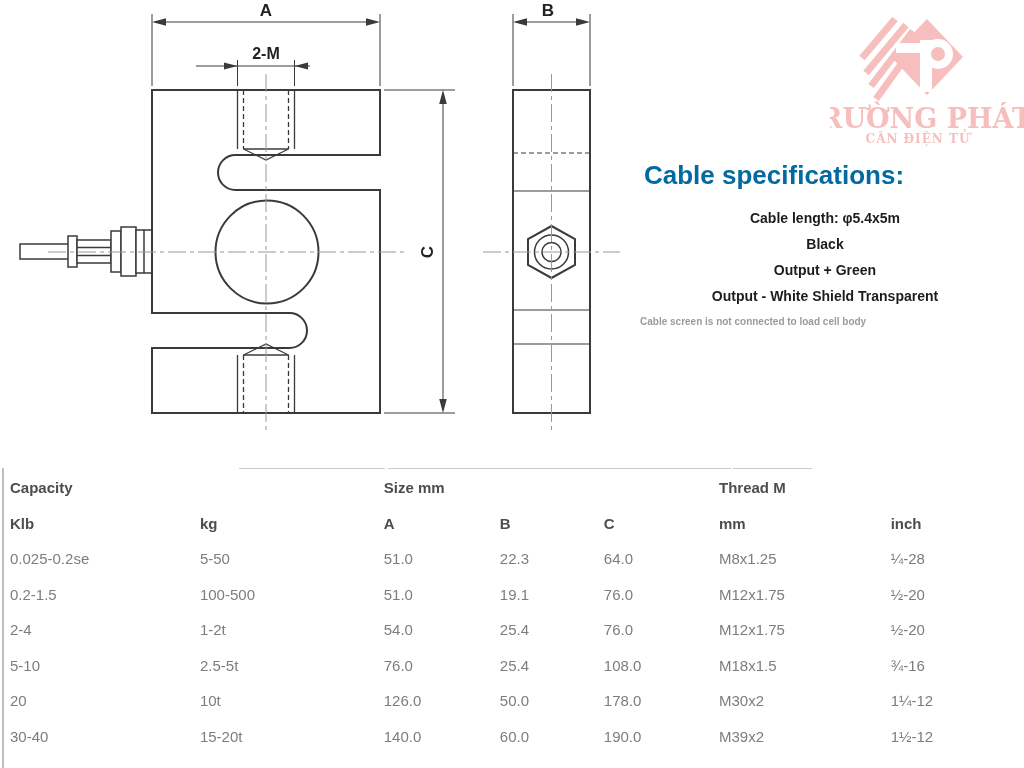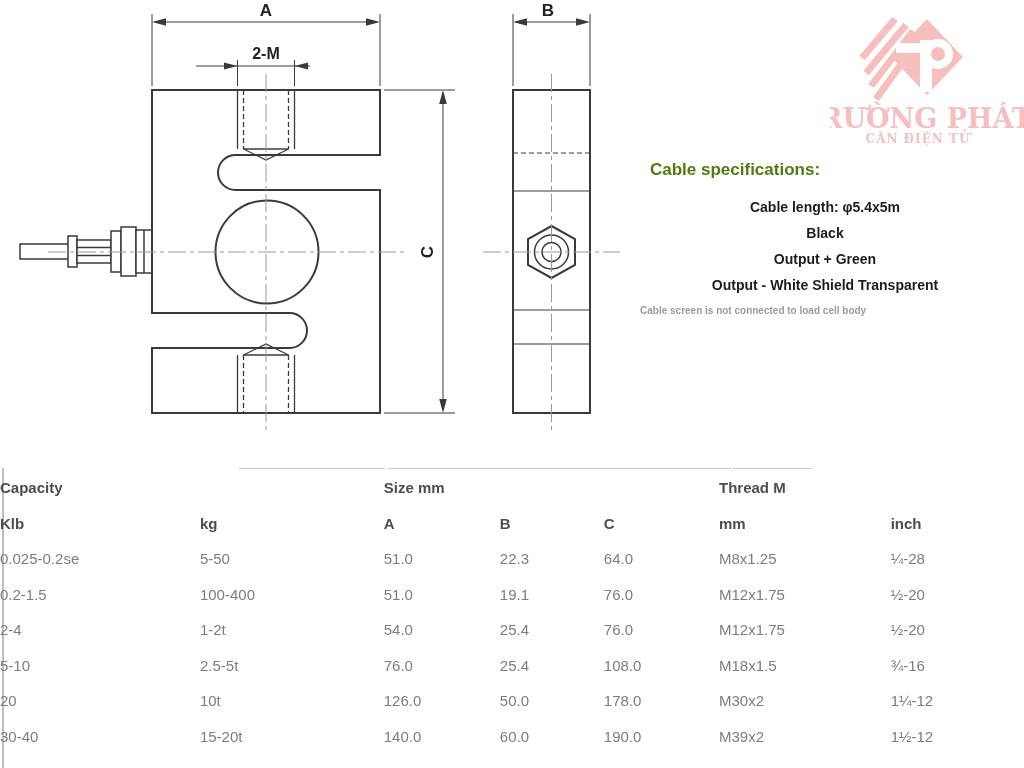--- a/index.html
+++ b/index.html
@@ -7,38 +7,38 @@
           font-family:"Liberation Sans",sans-serif;}
 
   
   .drawing{position:absolute;left:0;top:0;}
 
   
   .logo{position:absolute;left:830px;top:8px;}
 
   
   .cable-specs{position:absolute;left:640px;top:160px;width:370px;}
-  .cable-specs h2{margin:0 0 14px 10px;font-size:17px;font-weight:bold;color:#4d7c0f;}
+  .cable-specs h2{margin:0 0 14px 4px;font-size:26px;font-weight:bold;color:#0369a1;}
   .spec-line{font-size:14px;font-weight:bold;color:#1c1c1c;line-height:26px;white-space:nowrap;text-align:center;}
   .spec-note{font-size:10px;font-weight:bold;color:#9b9b9b;line-height:26px;white-space:nowrap;}
 
   
   .table-wrap{position:absolute;left:0;top:462px;width:1024px;height:306px;overflow:hidden;}
   .tbl-left-border{position:absolute;left:2px;top:6px;width:2px;height:300px;background:#bfbfbf;}
   .tbl-rule{position:absolute;top:6px;height:1px;background:#cccccc;}
   .rule-1{left:239px;width:146px;}
   .rule-2{left:388px;width:343px;}
   .rule-3{left:733px;width:79px;}
   table.spec-table{position:absolute;left:0;top:8px;width:1024px;border-collapse:collapse;
                    table-layout:fixed;font-size:15px;color:#7d7d7d;}
   .spec-table th,.spec-table td{padding:0;text-align:left;vertical-align:middle;
                    white-space:nowrap;overflow:hidden;font-weight:normal;}
   .spec-table tr{height:35.5px;}
   .spec-table th{font-weight:bold;color:#4d4d4d;}
-  .spec-table th:first-child,.spec-table td:first-child{}
+  .spec-table th:first-child,.spec-table td:first-child{padding-left:10px;}
 </style>
 </head>
 <body>
 
 <div class="screen">
 
   <svg class="drawing" width="720" height="460" viewBox="0 0 720 460">
     <g stroke="#3a3a3a" fill="none">
 
       <g stroke-width="1">
@@ -204,21 +204,21 @@
             <td>0.025-0.2se</td>
             <td>5-50</td>
             <td>51.0</td>
             <td>22.3</td>
             <td>64.0</td>
             <td>M8x1.25</td>
             <td>¼-28</td>
           </tr>
           <tr>
             <td>0.2-1.5</td>
-            <td>100-400</td>
+            <td>100-500</td>
             <td>51.0</td>
             <td>19.1</td>
             <td>76.0</td>
             <td>M12x1.75</td>
             <td>½-20</td>
           </tr>
           <tr>
             <td>2-4</td>
             <td>1-2t</td>
             <td>54.0</td>

